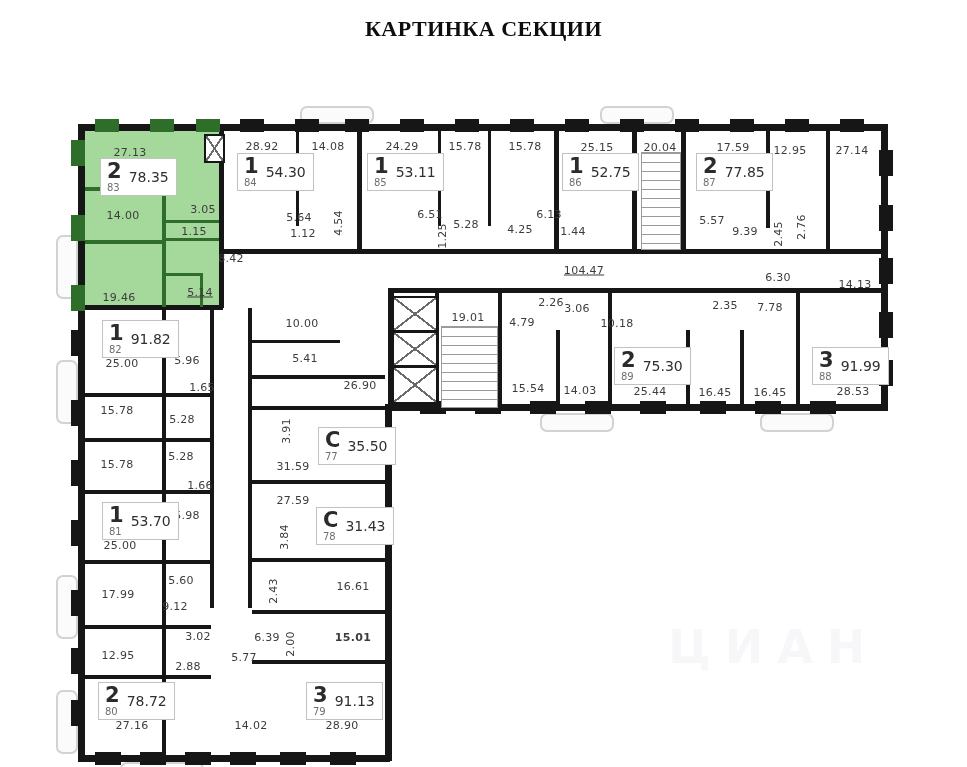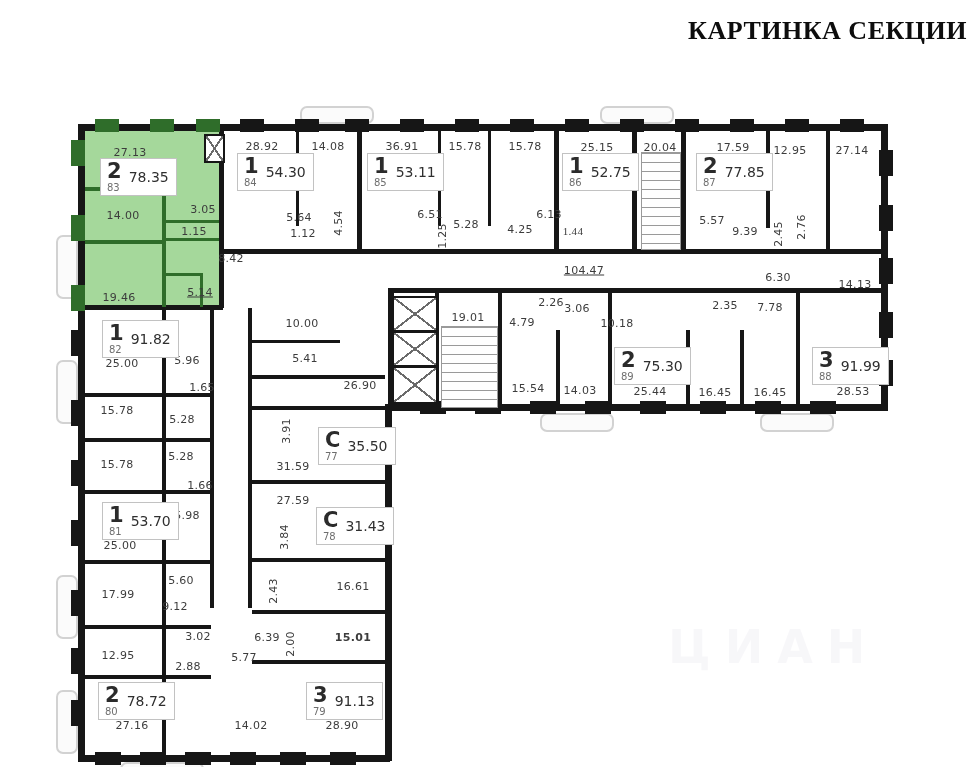--- a/index.html
+++ b/index.html
@@ -2,21 +2,21 @@
 <html><head>
 <meta charset="utf-8">
 <style>
   html,body{margin:0;padding:0;background:#ffffff;}
   .page{position:relative;width:967px;height:767px;background:#ffffff;overflow:hidden;
         font-family:"DejaVu Sans",sans-serif;}
   .title{position:absolute;left:0;top:14px;width:100%;text-align:center;
          font-family:"Liberation Serif",serif;font-weight:bold;color:#0d0d0d;line-height:1.32;}
   .title .t1{font-size:25px;}
   .title .t2{font-size:25px;}
-  .title .t3{font-size:26px;letter-spacing:.5px;text-align:right;}
+  .title .t3{font-size:22px;letter-spacing:.5px;}
   .plan{position:absolute;left:0;top:0;width:967px;height:767px;}
   .wall{position:absolute;background:#161616;}
   .wall.g{background:#2f6d2a;}
   .green-fill{position:absolute;background:#a5d89b;}
   .balc{position:absolute;border:2px solid #d2d2d2;border-radius:7px;background:#fbfbfb;}
   .win{position:absolute;background:#161616;}
   .win.g{background:#2f6d2a;}
   .room-label{position:absolute;font-size:11px;color:#3c3c3c;white-space:nowrap;
               transform:translate(-50%,-50%);letter-spacing:.3px;}
   .room-label.v{transform:translate(-50%,-50%) rotate(-90deg);}
@@ -152,37 +152,37 @@
       <div class="stairs" style="left: 441px; top: 326px; width: 55px; height: 80px;"></div>
       <div class="room-label" style="left: 130px; top: 152px;">27.13</div>
       <div class="room-label" style="left: 123px; top: 215px;">14.00</div>
       <div class="room-label" style="left: 203px; top: 209px;">3.05</div>
       <div class="room-label" style="left: 194px; top: 231px;">1.15</div>
       <div class="room-label" style="left: 186px; top: 258px; margin-left: 45px;">8.42</div>
       <div class="room-label" style="left: 119px; top: 297px;">19.46</div>
       <div class="room-label" style="left: 200px; top: 292px; text-decoration: underline;">5.14</div>
       <div class="room-label" style="left: 262px; top: 146px;">28.92</div>
       <div class="room-label" style="left: 328px; top: 146px;">14.08</div>
-      <div class="room-label" style="left: 402px; top: 146px;">36.91</div>
+      <div class="room-label" style="left: 402px; top: 146px;">24.29</div>
       <div class="room-label" style="left: 465px; top: 146px;">15.78</div>
       <div class="room-label" style="left: 525px; top: 146px;">15.78</div>
       <div class="room-label" style="left: 597px; top: 147px;">25.15</div>
       <div class="room-label" style="left: 660px; top: 147px;">20.04</div>
       <div class="room-label" style="left: 733px; top: 147px;">17.59</div>
       <div class="room-label" style="left: 790px; top: 150px;">12.95</div>
       <div class="room-label" style="left: 852px; top: 150px;">27.14</div>
       <div class="room-label" style="left: 299px; top: 217px;">5.64</div>
       <div class="room-label" style="left: 303px; top: 233px;">1.12</div>
       <div class="room-label v" style="left: 338px; top: 223px;">4.54</div>
       <div class="room-label" style="left: 430px; top: 214px;">6.51</div>
       <div class="room-label v" style="left: 442px; top: 236px;">1.25</div>
       <div class="room-label" style="left: 466px; top: 224px;">5.28</div>
       <div class="room-label" style="left: 520px; top: 229px;">4.25</div>
       <div class="room-label" style="left: 549px; top: 214px;">6.13</div>
-      <div class="room-label" style="left: 573px; top: 231px; font-family: Liberation Serif, serif;">1.44</div>
+      <div class="room-label" style="left: 573px; top: 231px;">1.44</div>
       <div class="room-label" style="left: 712px; top: 220px;">5.57</div>
       <div class="room-label" style="left: 745px; top: 231px;">9.39</div>
       <div class="room-label v" style="left: 778px; top: 234px;">2.45</div>
       <div class="room-label v" style="left: 801px; top: 227px;">2.76</div>
       <div class="room-label" style="left: 584px; top: 270px; text-decoration: underline;">104.47</div>
       <div class="room-label" style="left: 778px; top: 277px;">6.30</div>
       <div class="room-label" style="left: 855px; top: 284px;">14.13</div>
       <div class="room-label" style="left: 551px; top: 302px;">2.26</div>
       <div class="room-label" style="left: 577px; top: 308px;">3.06</div>
       <div class="room-label" style="left: 725px; top: 305px;">2.35</div>

